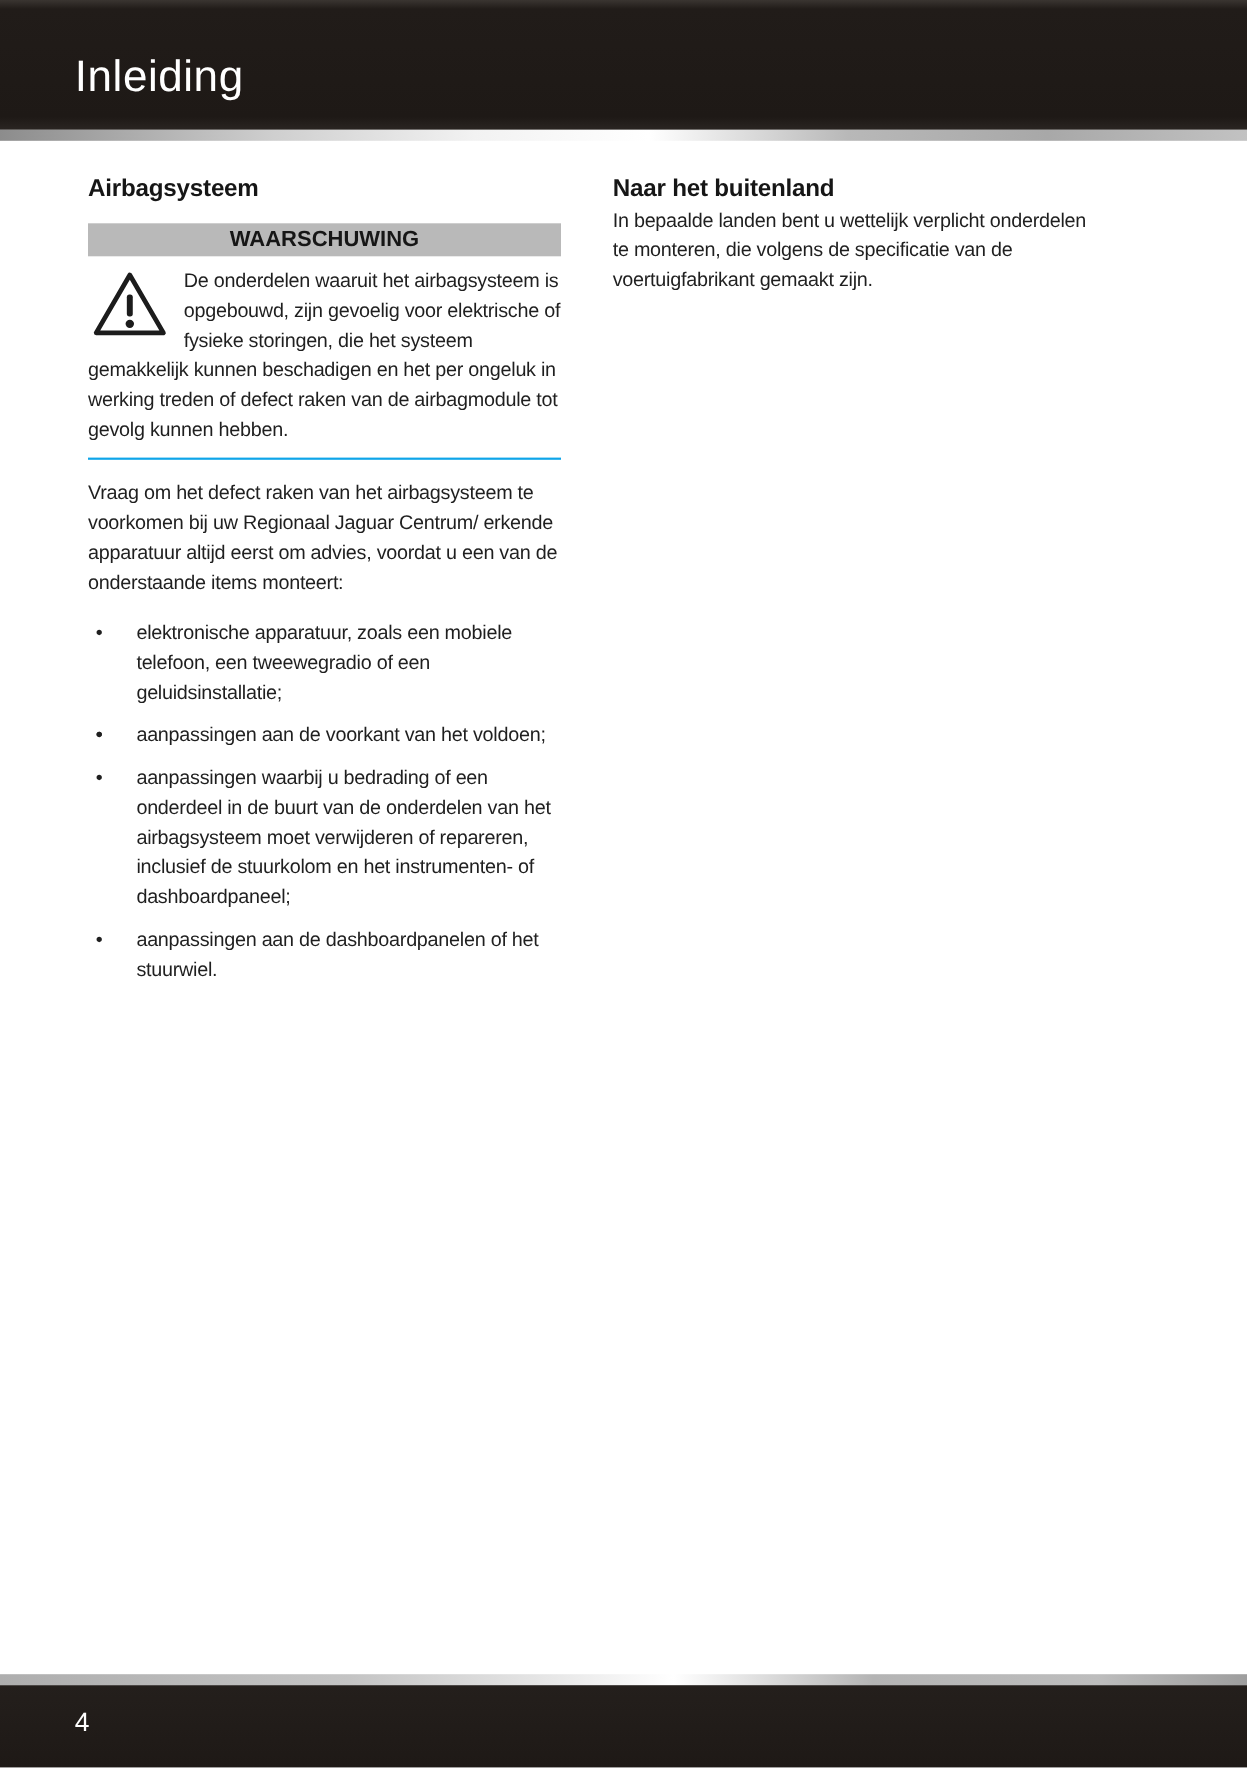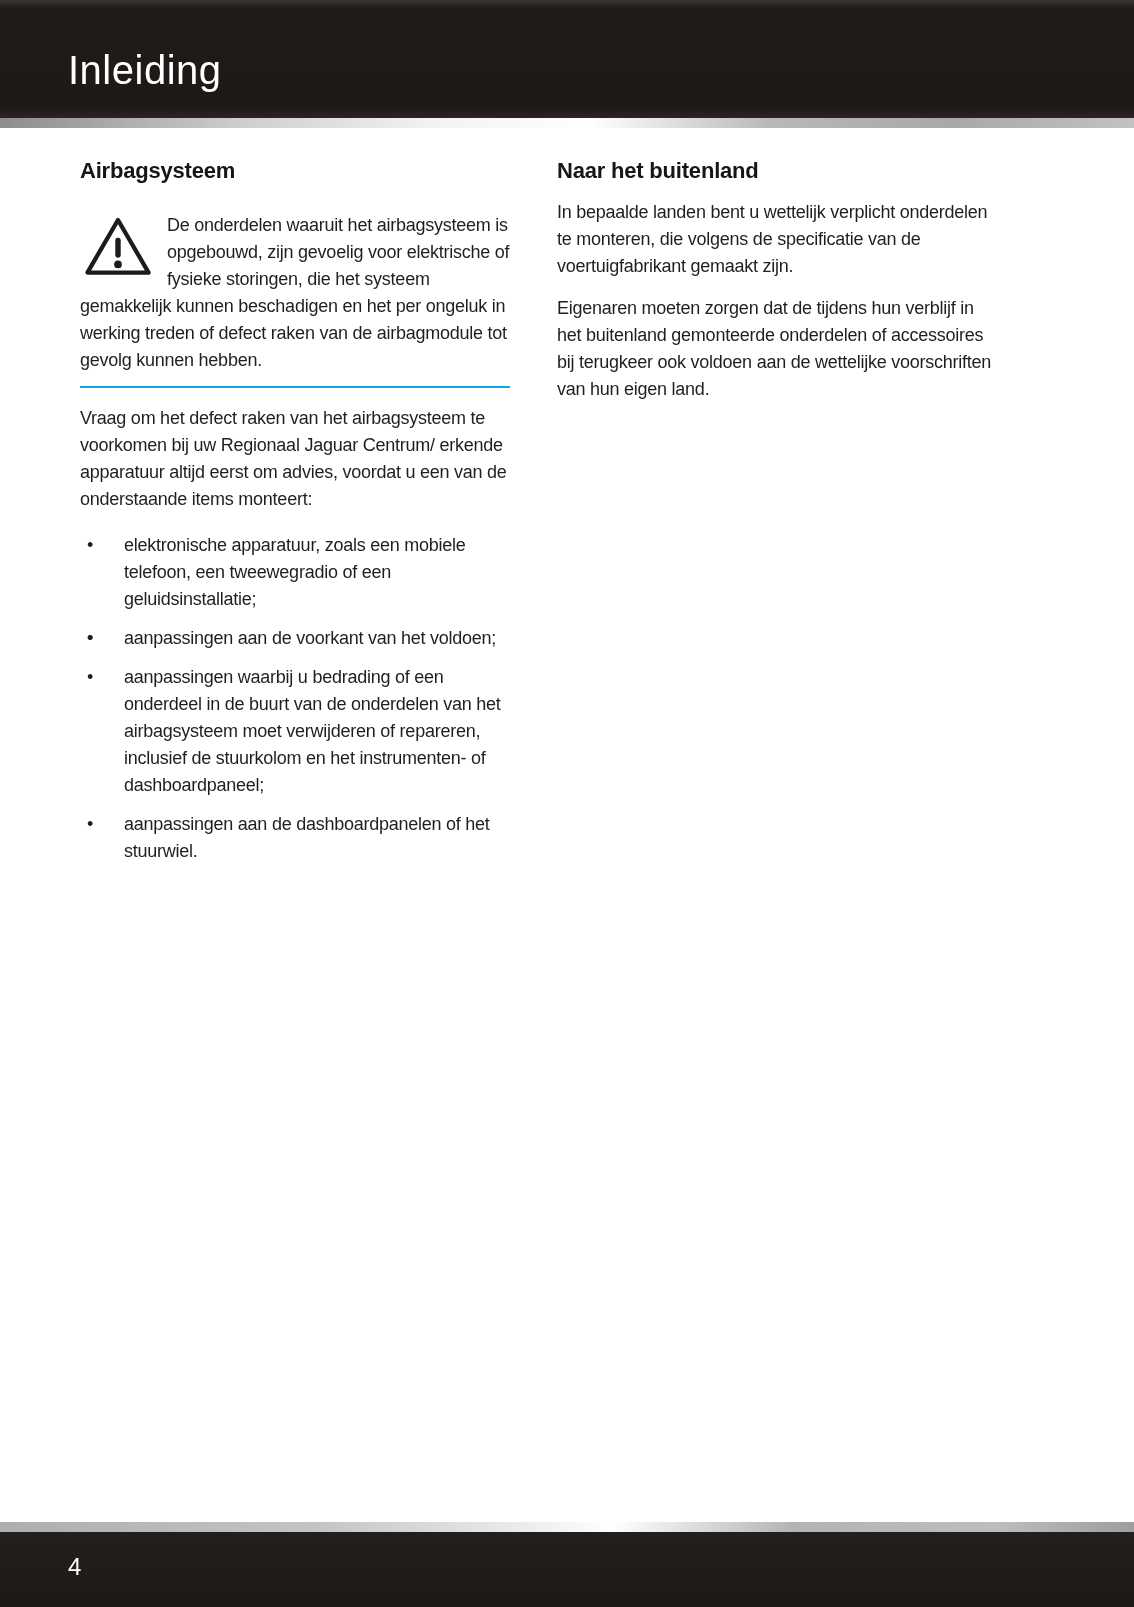--- a/index.html
+++ b/index.html
@@ -57,21 +57,21 @@
   }
   .col-left  { width: 430px; flex: none; margin-left: 12px; }
   .col-right { width: 440px; flex: none; }
 
   .section-heading {
     font-size: 22px;
     line-height: 25px;
     font-weight: bold;
     letter-spacing: -0.2px;
     color: #161616;
-    margin-bottom: 16px;
+    margin-bottom: 4px;
   }
   .col-left .section-heading { margin-bottom: 20px; }
 
   
   .warning-title-bar {
     height: 30px;
     background: #b9b9b9;
     text-align: center;
     font-weight: bold;
     font-size: 20px;
@@ -137,20 +137,21 @@
   </header>
 
   <div class="metal-strip top"></div>
 
   <main class="page-content">
 
     <section class="col-left">
       <h2 class="section-heading">Airbagsysteem</h2>
 
       <div class="warning-box">
+        <div class="warning-title-bar">WAARSCHUWING</div>
         <div class="warning-body">
           <svg class="warning-triangle" viewBox="0 0 100 90" xmlns="http://www.w3.org/2000/svg" aria-hidden="true">
             <path d="M50 7 L93 81 L7 81 Z" fill="none" stroke="#1c1c1c" stroke-width="6" stroke-linejoin="round"></path>
             <rect x="46.2" y="32" width="7.6" height="28" rx="3.4" fill="#1c1c1c"></rect>
             <circle cx="50" cy="69.5" r="5.4" fill="#1c1c1c"></circle>
           </svg>
           <p>De onderdelen waaruit het airbagsysteem is opgebouwd, zijn gevoelig voor elektrische of fysieke storingen, die het systeem gemakkelijk kunnen beschadigen en het per ongeluk in werking treden of defect raken van de airbagmodule tot gevolg kunnen hebben.</p>
         </div>
       </div>
 
@@ -175,21 +176,20 @@
         <li>
           <span class="bullet-marker">•</span>
           <span>aanpassingen aan de dashboardpanelen of het stuurwiel.</span>
         </li>
       </ul>
     </section>
 
     <section class="col-right">
       <h2 class="section-heading">Naar het buitenland</h2>
       <p>In bepaalde landen bent u wettelijk verplicht onderdelen te monteren, die volgens de specificatie van de voertuigfabrikant gemaakt zijn.</p>
-      <p>Eigenaren moeten zorgen dat de tijdens hun verblijf in het buitenland gemonteerde onderdelen of accessoires bij terugkeer ook voldoen aan de wettelijke voorschriften van hun eigen land.</p>
     </section>
 
   </main>
 
   <div class="metal-strip bottom"></div>
 
   <footer class="page-footer">
     <div class="page-number">4</div>
   </footer>
 

